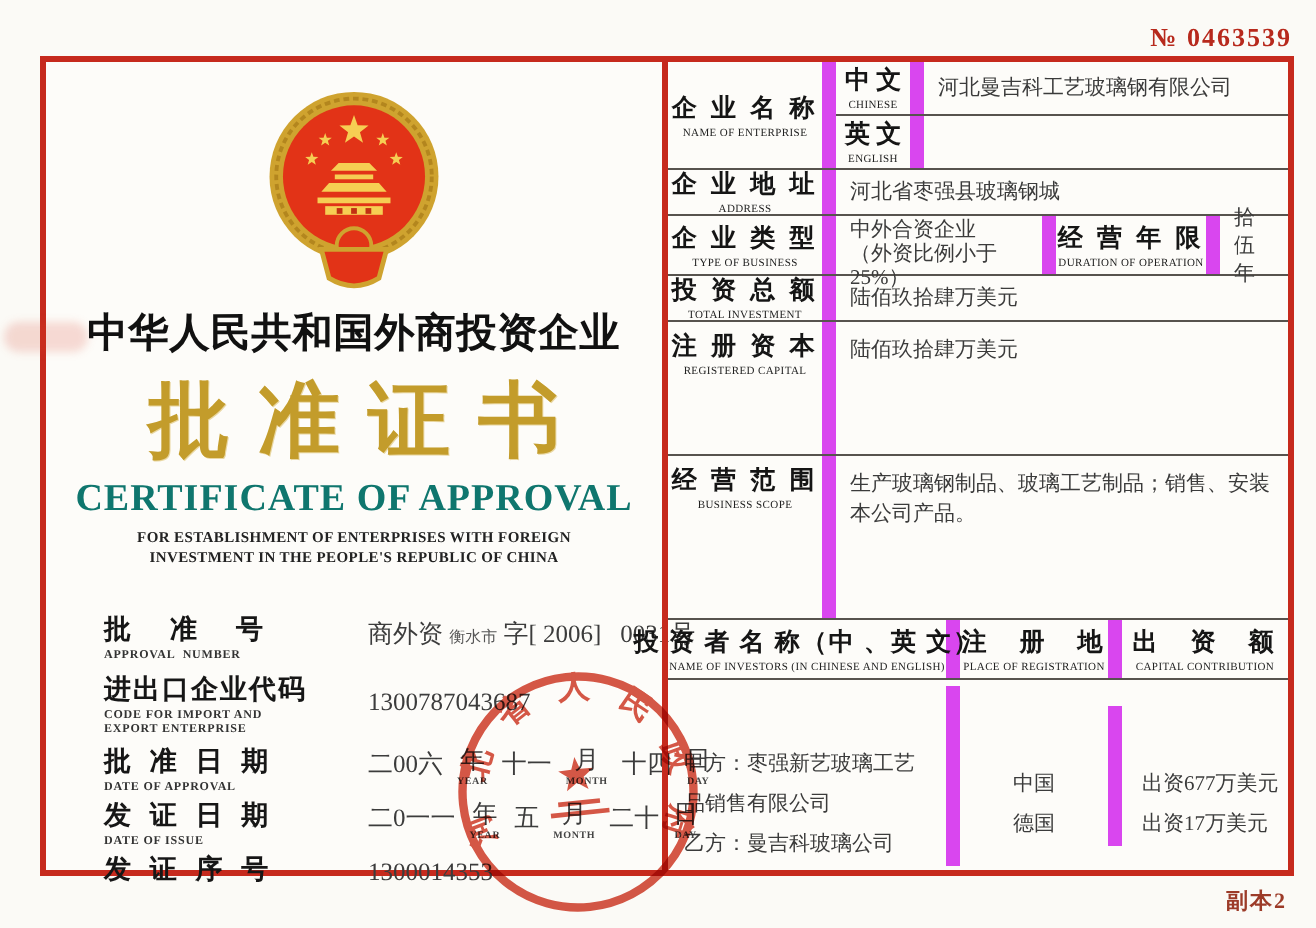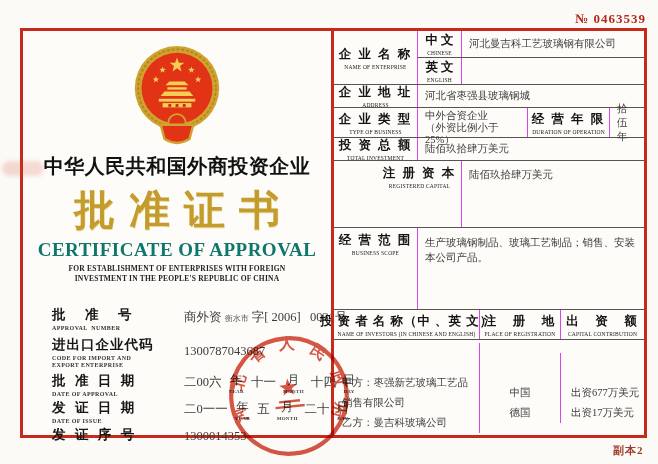--- a/index.html
+++ b/index.html
@@ -36,21 +36,21 @@
   .dunit .u{font-size:12.5px;color:#3c3c3c;font-style:normal;}
   .dunit .ue{font-size:5px;color:#444;font-weight:bold;letter-spacing:.3px;margin-top:2px;font-style:normal;}
   
   .stamp{position:absolute;left:226px;top:333px;width:126px;height:126px;z-index:6;
          opacity:.85;mix-blend-mode:multiply;transform:rotate(-6deg);}
   
   .tbl{position:absolute;left:334px;top:31px;width:310px;height:404px;z-index:1;}
   .tr{position:absolute;left:0;width:310px;display:flex;box-sizing:border-box;border-bottom:1px solid #57534e;}
   .tr.last{border-bottom:none;}
   .cell{box-sizing:border-box;}
-  .br{border-right:1px solid #d946ef;}
+  .br{border-right:7px solid #d946ef;}
   .clbl{display:flex;flex-direction:column;align-items:center;justify-content:center;}
   .clbl.top{justify-content:flex-start;padding-top:4px;}
   .clbl .cn{font-size:12.5px;font-weight:bold;color:#151515;letter-spacing:2px;white-space:nowrap;}
   .clbl .cn.tight{letter-spacing:0;}
   .clbl .en{font-size:5.5px;color:#222;letter-spacing:.2px;white-space:nowrap;margin-top:1px;}
   .cval{font-size:10.5px;color:#3b3b3b;padding:4px 7px;box-sizing:border-box;}
   .cval.center{display:flex;align-items:center;padding-top:0;padding-bottom:0;}
   .subcol{display:flex;flex-direction:column;flex:1;}
   .subrow{display:flex;flex:1;box-sizing:border-box;}
   .subrow.first{border-bottom:1px solid #57534e;}
@@ -241,21 +241,21 @@
 
     <div class="tr" style="top:107px;height:23px;">
       <div class="cell br clbl" style="width:84px;">
         <span class="cn">投 资 总 额</span>
         <span class="en">TOTAL  INVESTMENT</span>
       </div>
       <div class="cell cval center" style="flex:1;">陆佰玖拾肆万美元</div>
     </div>
 
     <div class="tr" style="top:130px;height:67px;">
-      <div class="cell br clbl top" style="width:84px;margin-left:44px;">
+      <div class="cell br clbl top" style="width:84px;">
         <span class="cn">注 册 资 本</span>
         <span class="en">REGISTERED  CAPITAL</span>
       </div>
       <div class="cell cval" style="flex:1;padding-top:7px;">陆佰玖拾肆万美元</div>
     </div>
 
     <div class="tr" style="top:197px;height:82px;">
       <div class="cell br clbl top" style="width:84px;">
         <span class="cn">经 营 范 围</span>
         <span class="en">BUSINESS            SCOPE</span>

